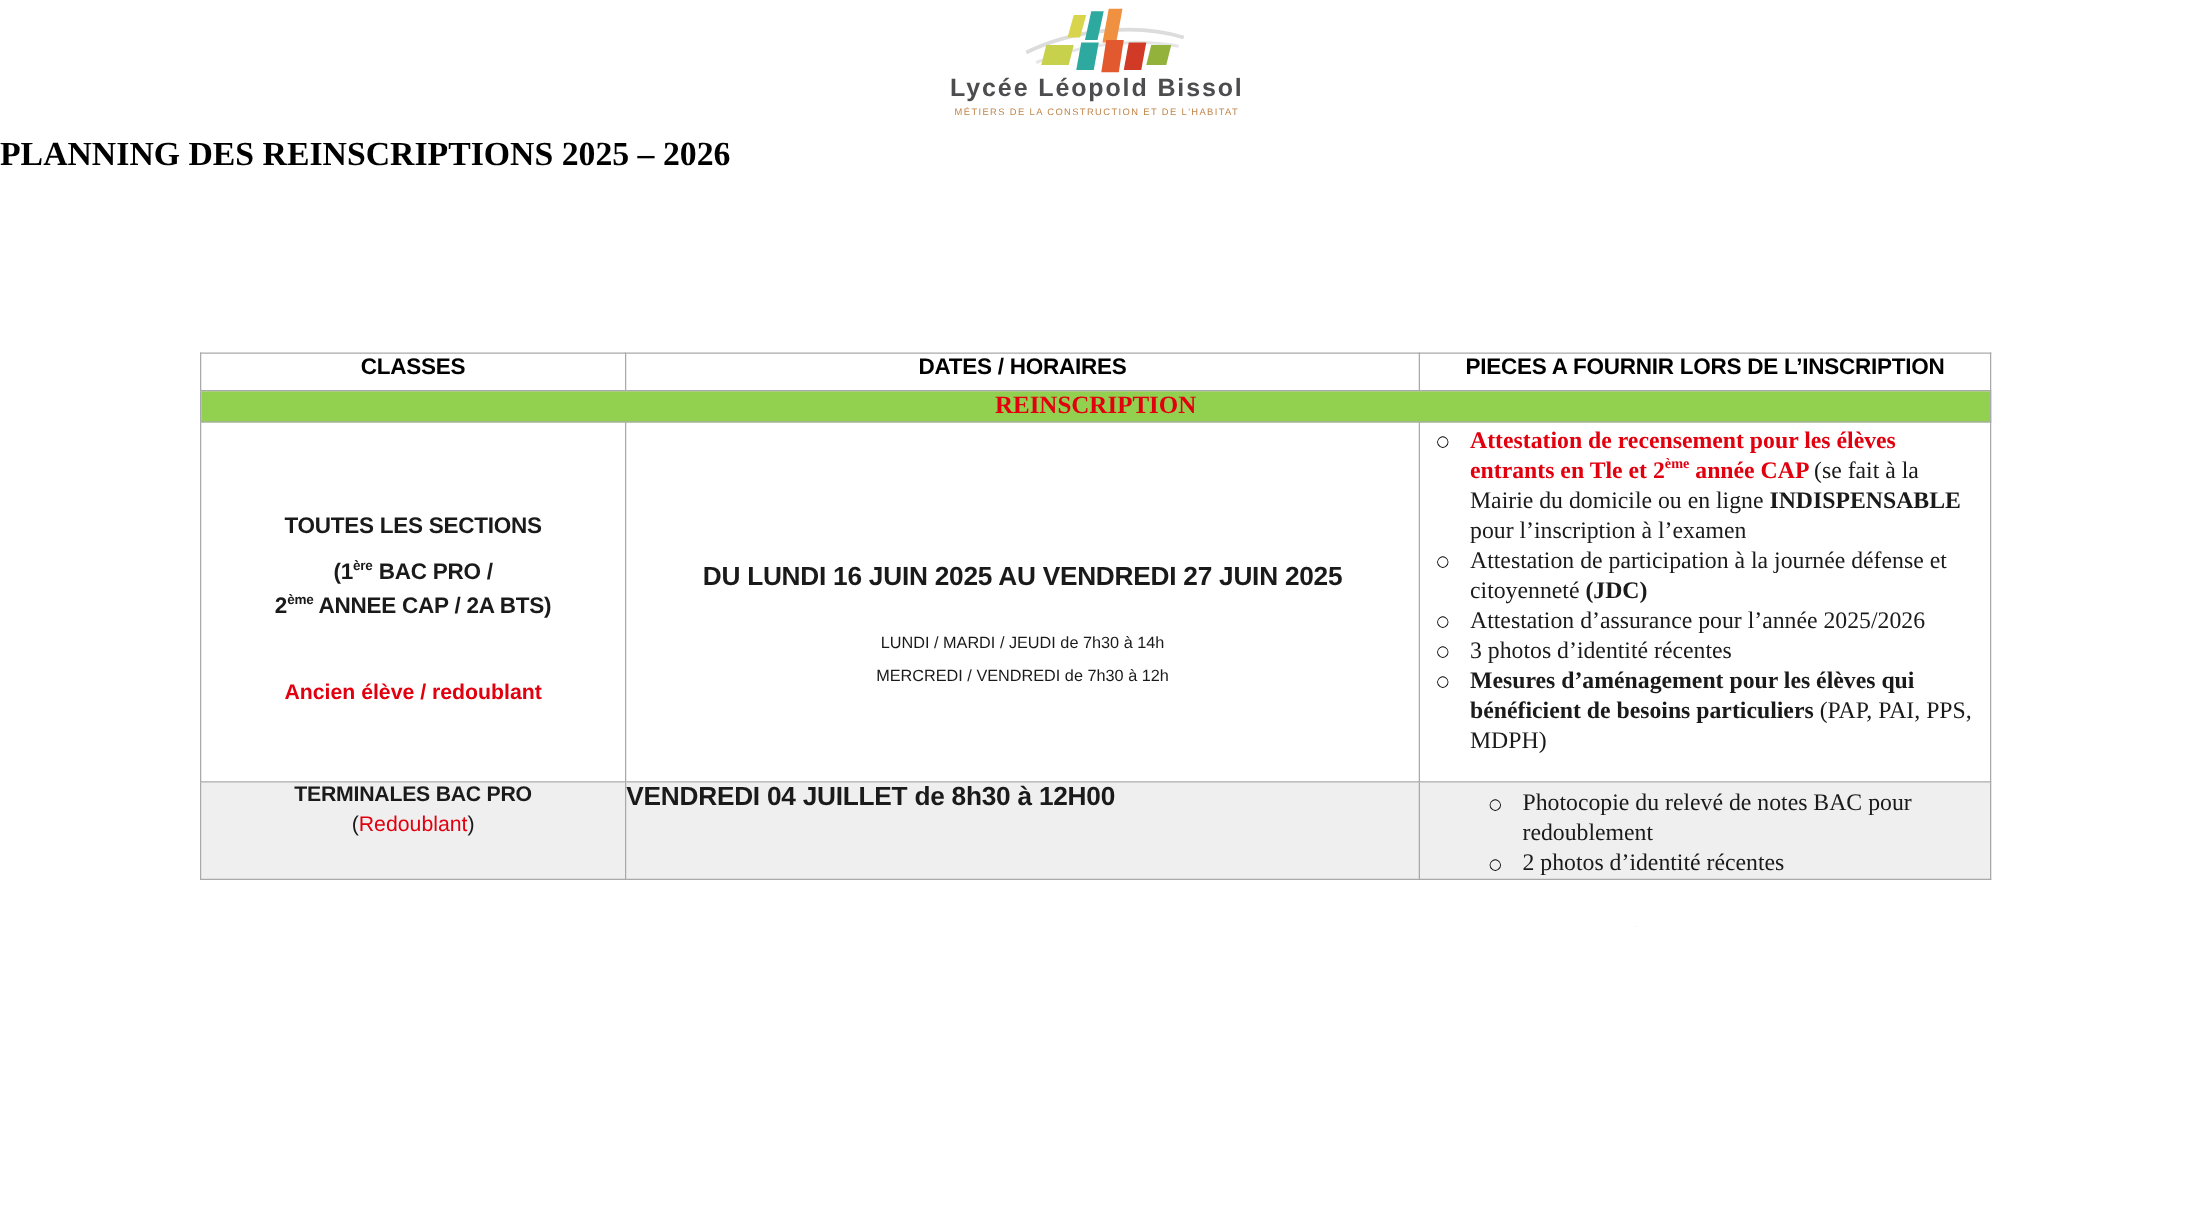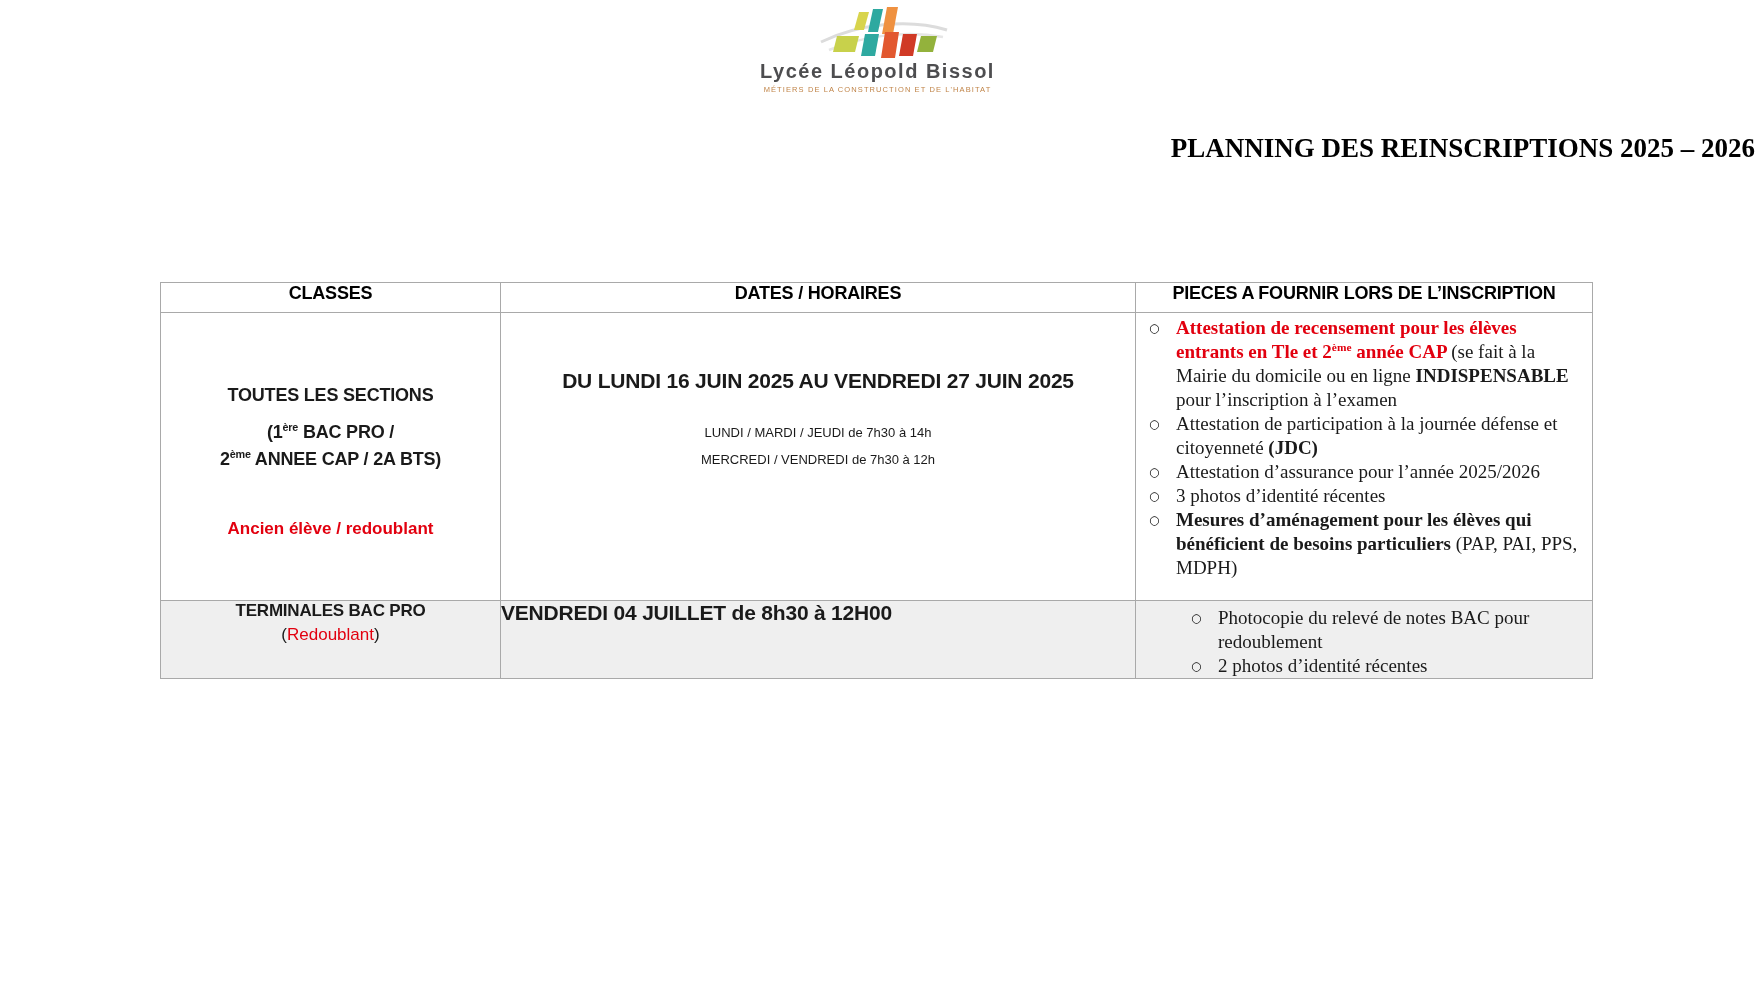--- a/index.html
+++ b/index.html
@@ -15,21 +15,21 @@
     position:relative;width:1755px;height:741px;background:#fff;overflow:hidden;
     font-family:"Liberation Sans",sans-serif;color:#1a1a1a;
   }
   
   .logo{position:absolute;top:6px;left:50%;transform:translateX(-50%);width:320px;text-align:center;}
   .logo-mark{display:block;margin:0 auto;}
   .logo-name{font-size:20px;font-weight:700;color:#4d4d4f;letter-spacing:1.5px;margin-top:2px;}
   .logo-tagline{font-size:7.5px;color:#c08448;letter-spacing:1.1px;margin-top:2px;}
   
   .title{
-    position:absolute;top:133px;left:0;width:100%;text-align:right;
+    position:absolute;top:108px;left:0;width:100%;text-align:left;
     font-family:"Liberation Serif",serif;font-weight:700;font-size:27px;color:#000;
   }
   .subtitle{
     position:absolute;top:172px;left:0;width:100%;text-align:center;
     font-size:24px;font-weight:700;color:#1a1a1a;
   }
   .subtitle .hl{color:var(--red);}
   
   table.doc{
     position:absolute;left:160px;top:282px;width:1432px;
@@ -46,21 +46,21 @@
     border-top:3px solid #fff;border-bottom:1px solid #fff;
   }
   
   td.c1{height:288px;text-align:center;}
   .c1-inner{padding-top:72px;font-weight:700;font-size:18px;}
   .c1-line1{letter-spacing:-0.2px;}
   .c1-paren{margin-top:13px;line-height:27px;letter-spacing:-0.2px;}
   .c1-note{margin-top:46px;font-size:17px;color:var(--red);}
   sup{font-size:0.6em;vertical-align:super;line-height:0;}
   td.c2{text-align:center;}
-  .c2-main{padding-top:56px;font-weight:700;font-size:21px;letter-spacing:-0.2px;}
+  .c2-main{padding-top:112px;font-weight:700;font-size:21px;letter-spacing:-0.2px;}
   .c2-sub{margin-top:26px;font-size:13px;line-height:27px;}
   td.c3{font-family:"Liberation Serif",serif;font-size:19px;}
   ul.pieces{list-style:none;padding:3px 4px 0 4px;}
   ul.pieces li{display:grid;grid-template-columns:36px 1fr;line-height:24px;}
   ul.pieces .blt{padding-left:9px;font-size:12px;font-family:"DejaVu Sans",sans-serif;color:#000;}
   ul.pieces .b{font-weight:700;}
   ul.pieces .r{color:var(--red);}
   
   tr.row2 td{background:var(--row2bg);height:78px;}
   td.c1b{text-align:center;vertical-align:middle;}
@@ -102,20 +102,23 @@
     <colgroup>
         <col style="width:340px">
         <col style="width:635px">
         <col style="width:457px">
       </colgroup>
     <tbody>
         <tr>
       <th class="hdr">CLASSES</th>
       <th class="hdr">DATES / HORAIRES</th>
       <th class="hdr">PIECES A FOURNIR LORS DE L’INSCRIPTION</th>
+    </tr>
+    <tr>
+      <td class="banner" colspan="3">REINSCRIPTION</td>
     </tr>
     <tr>
       <td class="c1">
         <div class="c1-inner">
           <div class="c1-line1">TOUTES LES SECTIONS</div>
           <div class="c1-paren">
             <div><span>(1</span><sup>ère</sup><span> BAC PRO /</span></div>
             <div><span>2</span><sup>ème</sup><span> ANNEE CAP / 2A BTS)</span></div>
           </div>
           <div class="c1-note">Ancien élève / redoublant</div>

